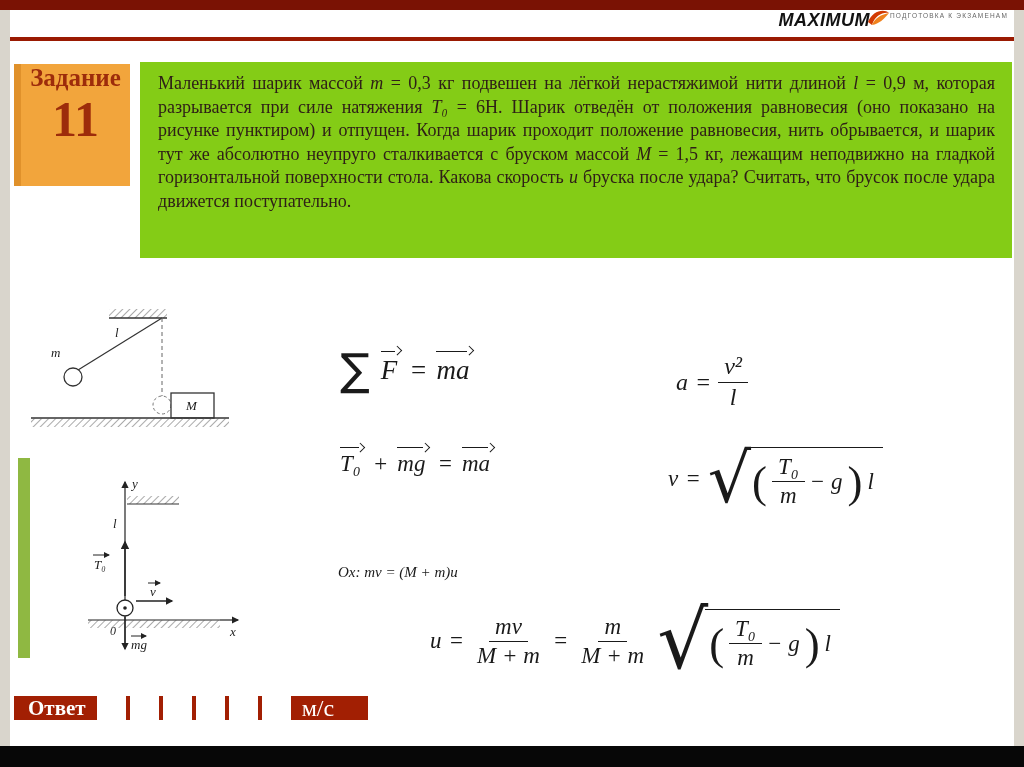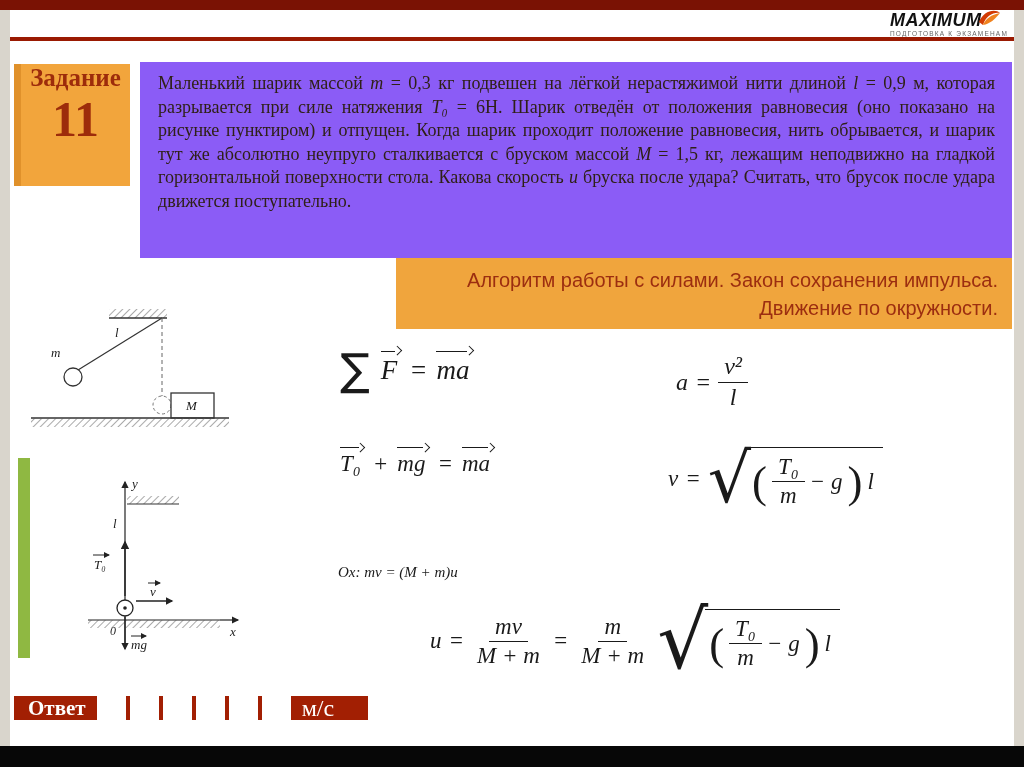--- a/index.html
+++ b/index.html
@@ -2,34 +2,34 @@
 <html><head>
 <meta charset="utf-8">
 <style>
   * { margin:0; padding:0; box-sizing:border-box; }
   html,body { width:1024px; height:767px; }
   body { font-family:"Liberation Serif", serif; background:#d9d5cc; position:relative; overflow:hidden; }
   .page { position:absolute; left:0; top:0; width:1024px; height:767px; background:#d9d5cc; }
 
   .top-bar { position:absolute; left:0; top:0; width:100%; height:10px; background:#7a1204; }
   .logo-strip { position:absolute; left:10px; right:10px; top:10px; height:27px; background:#ffffff; }
-  .logo { position:absolute; right:6px; top:1px; display:flex; flex-direction:column; align-items:flex-start; }
+  .logo { position:absolute; right:6px; top:1px; display:flex; flex-direction:row; align-items:flex-start; }
   .logo-row { display:flex; align-items:center; }
   .logo-text { font-family:"Liberation Sans", sans-serif; font-weight:700; font-style:italic; font-size:18px; letter-spacing:.5px; color:#121212; line-height:18px; }
   .logo-swoosh { margin-left:-4px; margin-top:-6px; }
   .logo-sub { font-family:"Liberation Sans", sans-serif; font-size:6.5px; letter-spacing:1.2px; color:#666; margin-top:1px; }
   .red-rule { position:absolute; left:10px; right:10px; top:37px; height:4px; background:#9a1a02; }
 
   .content { position:absolute; left:10px; right:10px; top:41px; bottom:21px; background:#ffffff; }
 
   .task-badge { position:absolute; left:4px; top:23px; width:116px; height:122px; background:#f2a53c; border-left:7px solid #e0912b; color:#9d2c0b; text-align:center; padding-top:0; }
   .task-label { font-size:25px; font-weight:700; }
   .task-number { font-size:50px; font-weight:700; line-height:1.1; }
 
-  .statement { position:absolute; left:130px; top:21px; width:872px; height:196px; background:#8b5cf6; padding:10px 17px 0 18px; overflow:hidden; }
+  .statement { position:absolute; left:130px; top:21px; width:872px; height:196px; background:#84cc16; padding:10px 17px 0 18px; overflow:hidden; }
   .stmt-text { font-size:18px; line-height:23.5px; color:#2f2017; text-align:justify; }
   .it { font-style:italic; }
 
   .banner { position:absolute; left:386px; top:217px; width:616px; height:71px; background:#f0a53d; color:#9c2e10; font-family:"Liberation Sans", sans-serif; font-size:20px; line-height:28px; text-align:right; padding:8px 14px 0 0; }
 
   .diagram1 { position:absolute; left:15px; top:252px; }
   .diagram2 { position:absolute; left:70px; top:427px; }
   .green-strip { position:absolute; left:8px; top:417px; width:12px; height:200px; background:#8fb842; }
 
   .formula { position:absolute; display:flex; align-items:center; gap:7px; color:#1a1a1a; font-style:italic; font-family:"Liberation Serif", serif; }
@@ -81,24 +81,20 @@
 
     <div class="task-badge">
       <div class="task-label">Задание</div>
       <div class="task-number">11</div>
     </div>
 
     <div class="statement">
       <p class="stmt-text"><span>Маленький шарик массой </span><span class="it">m</span><span> = 0,3 кг подвешен на лёгкой нерастяжимой нити длиной </span><span class="it">l</span><span> = 0,9 м, которая разрывается при силе натяжения </span><span class="it">T₀</span><span> = 6Н. Шарик отведён от положения равновесия (оно показано на рисунке пунктиром) и отпущен. Когда шарик проходит положение равновесия, нить обрывается, и шарик тут же абсолютно неупруго сталкивается с бруском массой </span><span class="it">M</span><span> = 1,5 кг, лежащим неподвижно на гладкой горизонтальной поверхности стола. Какова скорость </span><span class="it">u</span><span> бруска после удара? Считать, что брусок после удара движется поступательно.</span></p>
     </div>
 
-    <div class="banner">
-      <div>Алгоритм работы с силами. Закон сохранения импульса.</div>
-      <div>Движение по окружности.</div>
-    </div>
 
     <svg class="diagram1" width="210" height="142" viewBox="0 0 210 142">
       <defs>
         <pattern id="h1" width="5" height="5" patternUnits="userSpaceOnUse" patternTransform="rotate(45)">
           <line x1="0" y1="0" x2="0" y2="5" stroke="#555" stroke-width="1"></line>
         </pattern>
       </defs>
       <rect x="84" y="16" width="58" height="9" fill="url(#h1)"></rect>
       <line x1="84" y1="25" x2="142" y2="25" stroke="#333" stroke-width="1.3"></line>
       <line x1="137" y1="25" x2="53" y2="77" stroke="#333" stroke-width="1.2"></line>

